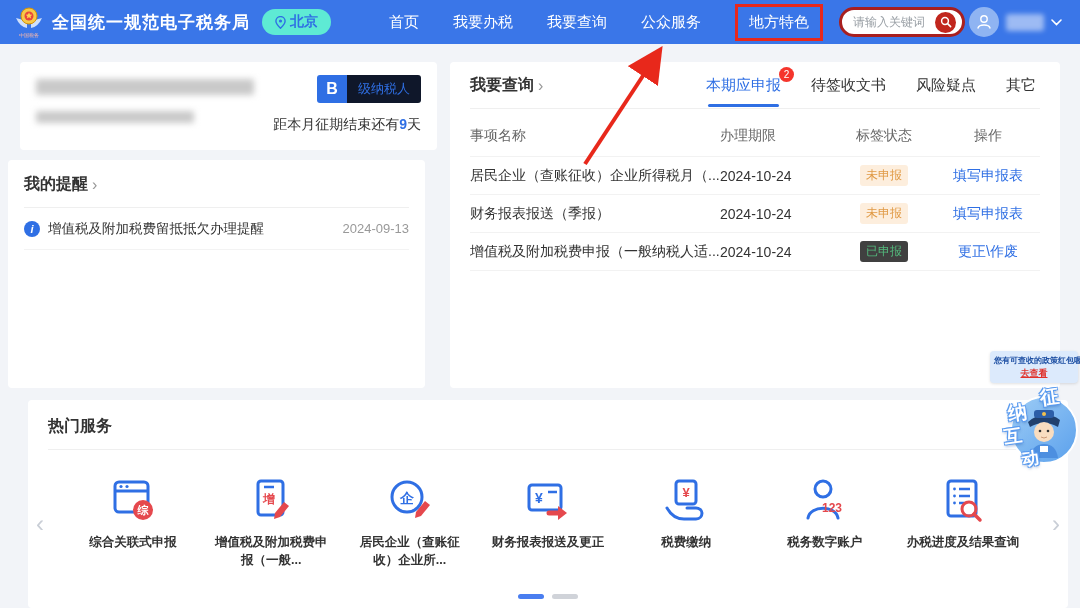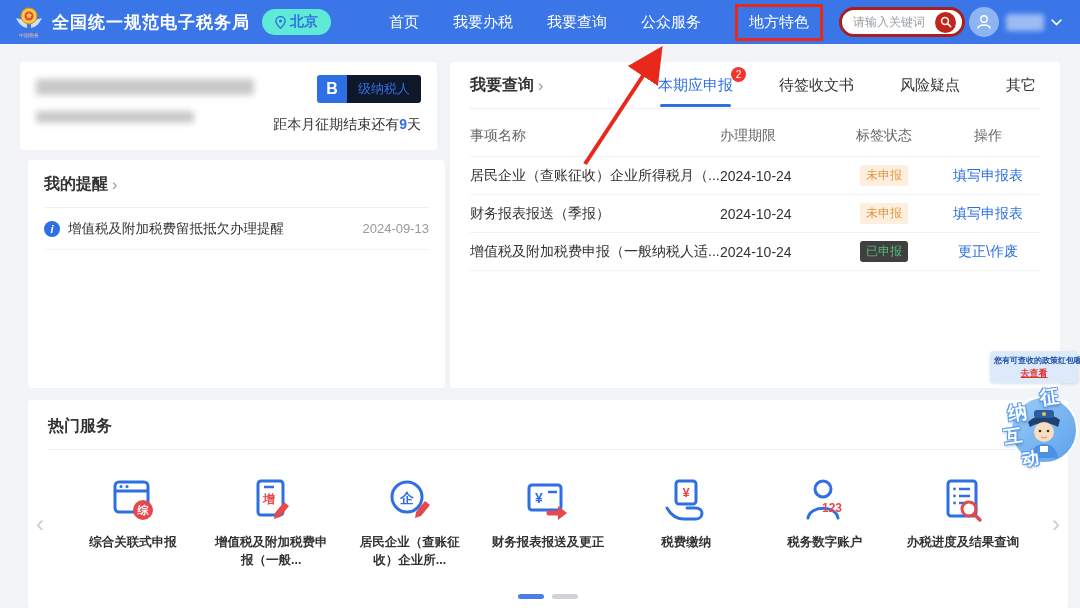--- a/index.html
+++ b/index.html
@@ -40,21 +40,21 @@
     display:flex; align-items:center; justify-content:center; cursor:pointer; flex:none;
   }
   .user-area { margin-left:auto; margin-right:18px; display:flex; align-items:center; gap:7px; }
   .avatar { width:30px; height:30px; border-radius:50%; background:#8fb4f2;
     display:flex; align-items:center; justify-content:center; cursor:pointer; }
   .blur-name { width:38px; height:17px; border-radius:3px; background:rgba(255,255,255,.5); filter:blur(2.5px); }
 
   
   .card { position:absolute; background:#fff; border-radius:4px; }
   .card-taxpayer { left:20px; top:62px; width:417px; height:88px; padding:13px 16px; }
-  .card-reminders { left:28px; top:160px; width:417px; height:228px; padding:14px 16px; }
+  .card-reminders { left:8px; top:160px; width:417px; height:228px; padding:14px 16px; }
   .card-todos { left:450px; top:62px; width:610px; height:326px; padding:13px 20px; }
   .card-services { left:28px; top:400px; width:1040px; height:208px; padding:16px 20px; }
 
   .blur-block { background:#c9c9c9; filter:blur(3px); border-radius:2px; }
   .tp-rows { display:flex; justify-content:space-between; }
   .tp-left { display:flex; flex-direction:column; gap:16px; padding-top:4px; }
   .tp-right { display:flex; flex-direction:column; align-items:flex-end; gap:13px; }
   .grade { display:flex; }
   .grade-letter { width:30px; height:28px; background:#2f6fe4; color:#fff; font-weight:bold;
     font-size:16px; display:flex; align-items:center; justify-content:center; border-radius:3px 0 0 3px; }
@@ -68,21 +68,21 @@
   .hr { height:1px; background:#efefef; margin-top:12px; }
 
   .rem-row { display:flex; align-items:center; height:42px; border-bottom:1px solid #f3f3f3; cursor:pointer; }
   .info-dot { width:16px; height:16px; border-radius:50%; background:#2f6fe4; color:#fff;
     font-size:11px; font-weight:bold; display:flex; align-items:center; justify-content:center;
     margin-right:8px; flex:none; font-style:italic; }
   .rem-text { font-size:13.5px; color:#333; }
   .rem-date { margin-left:auto; font-size:13px; color:#999; }
 
   .todos-head { display:flex; align-items:center; }
-  .tabs { margin-left:auto; display:flex; gap:46px; font-size:15px; color:#333; padding-right:4px; }
+  .tabs { margin-left:auto; display:flex; gap:30px; font-size:15px; color:#333; padding-right:4px; }
   .tab { position:relative; cursor:pointer; white-space:nowrap; }
   .tab.active { color:#2f6fe4; }
   .tab.active::after { content:''; position:absolute; left:2px; right:2px; bottom:-12px;
     height:3px; background:#2f6fe4; border-radius:2px; }
   .tab .tbadge { position:absolute; top:-9px; right:-13px; min-width:15px; height:15px;
     background:#f5352c; color:#fff; border-radius:8px; font-size:10px; display:flex;
     align-items:center; justify-content:center; padding:0 3px; }
 
   .t-row { display:flex; align-items:center; height:38px; border-bottom:1px solid #f2f2f2; font-size:14px; color:#333; }
   .t-row.head { color:#666; height:42px; margin-top:6px; }

